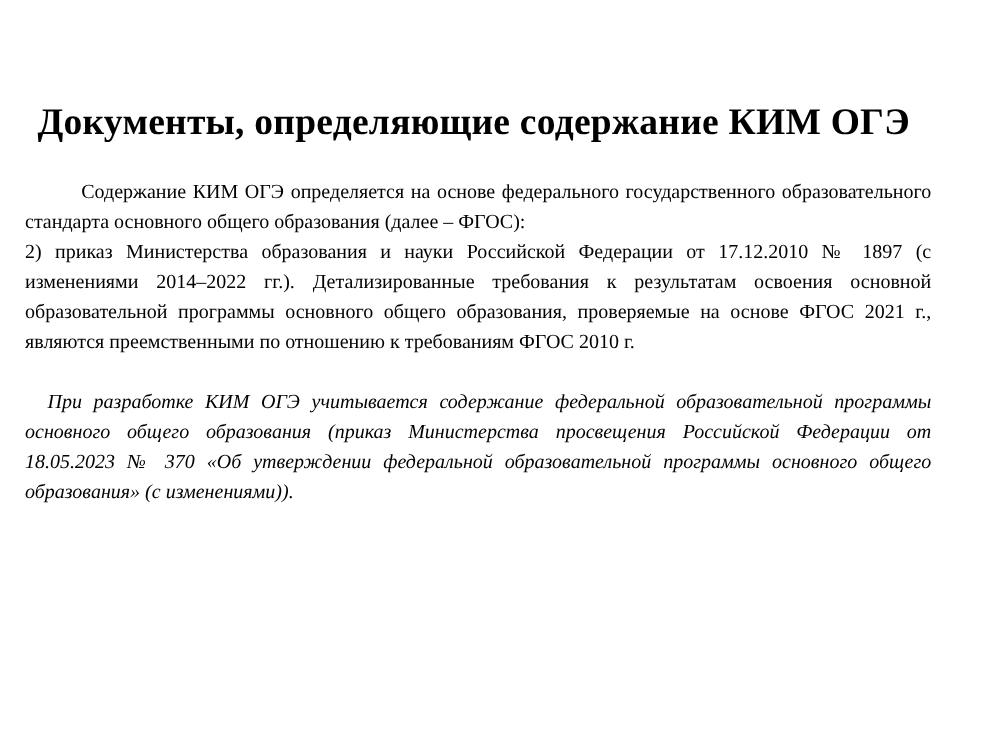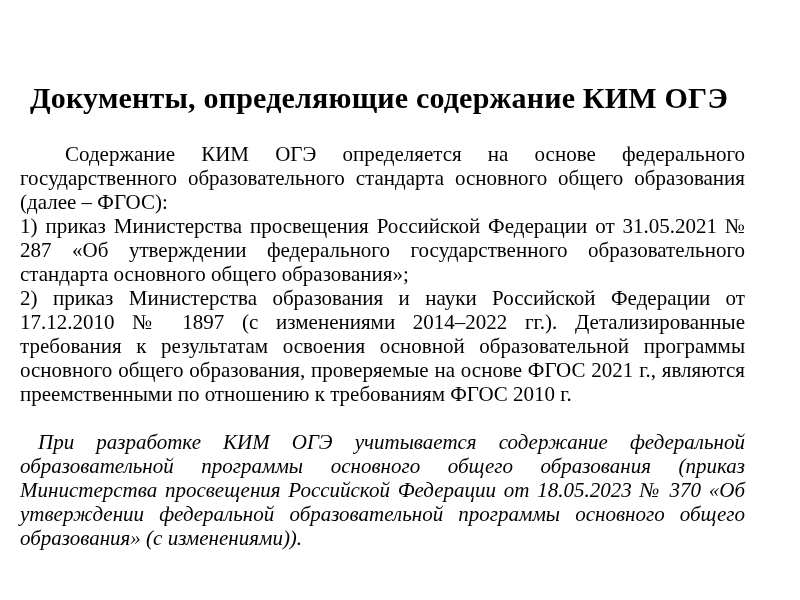--- a/index.html
+++ b/index.html
@@ -21,38 +21,37 @@
     margin: 80px 50px 0 30px;
     font-size: 30px;
     line-height: 36px;
     font-weight: bold;
     letter-spacing: 0.2px;
     text-align: left;
     white-space: nowrap;
   }
   .slide-body {
     margin: 26px 55px 0 20px;
-    font-size: 21px;
+    font-size: 16px;
     line-height: 24px;
     text-align: justify;
     text-justify: inter-word;
   }
   .slide-body p {
     margin: 0;
     padding: 0;
   }
   .indent-lg { text-indent: 45px; }
   .indent-sm { text-indent: 18px; font-style: italic; }
   .gap-before { margin-top: 24px !important; }
 </style>
 </head>
 <body>
 
 <div class="slide">
   <h1 class="slide-title">Документы, определяющие содержание КИМ ОГЭ</h1>
 
   <div class="slide-body">
     <p class="indent-lg">Содержание КИМ ОГЭ определяется на основе федерального государственного образовательного стандарта основного общего образования (далее – ФГОС):</p>
-    <p>1) приказ Министерства просвещения Российской Федерации от 31.05.2021 № 287 «Об утверждении федерального государственного образовательного стандарта основного общего образования»;</p>
     <p>2) приказ Министерства образования и науки Российской Федерации от 17.12.2010 № 1897 (с изменениями 2014–2022 гг.). Детализированные требования к результатам освоения основной образовательной программы основного общего образования, проверяемые на основе ФГОС 2021 г., являются преемственными по отношению к требованиям ФГОС 2010 г.</p>
     <p class="indent-sm gap-before">При разработке КИМ ОГЭ учитывается содержание федеральной образовательной программы основного общего образования (приказ Министерства просвещения Российской Федерации от 18.05.2023 № 370 «Об утверждении федеральной образовательной программы основного общего образования» (с изменениями)).</p>
   </div>
 </div>
 
 </body></html>

